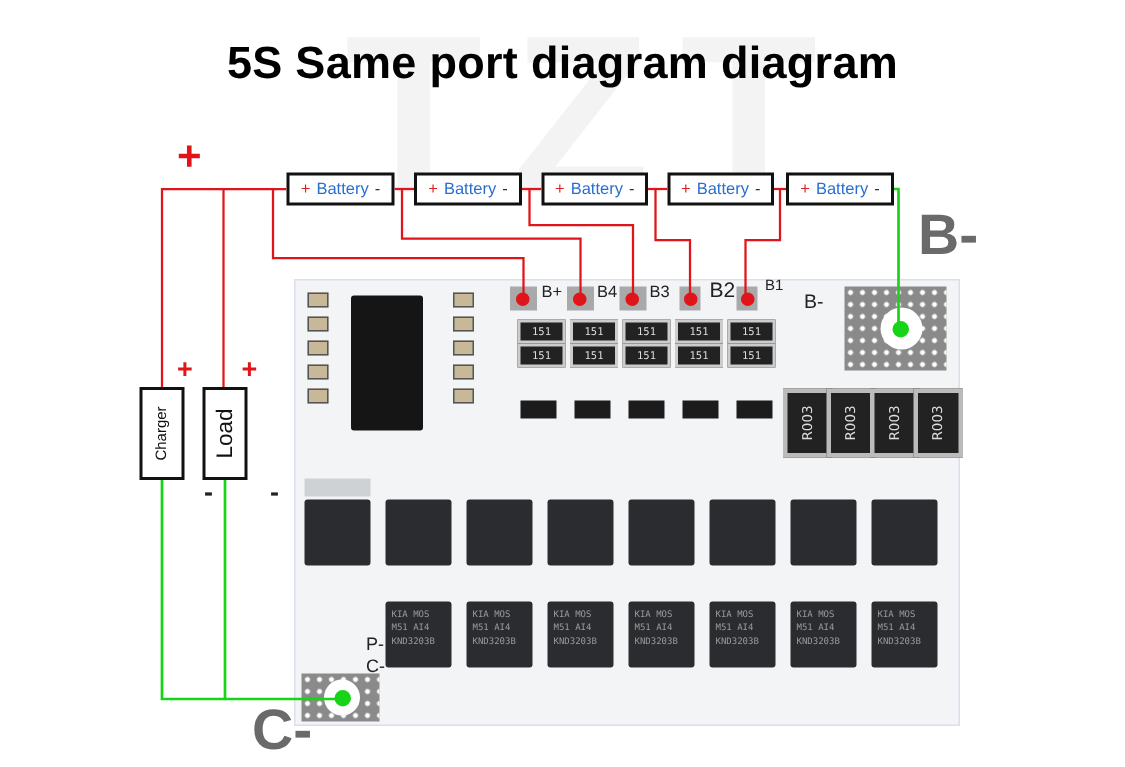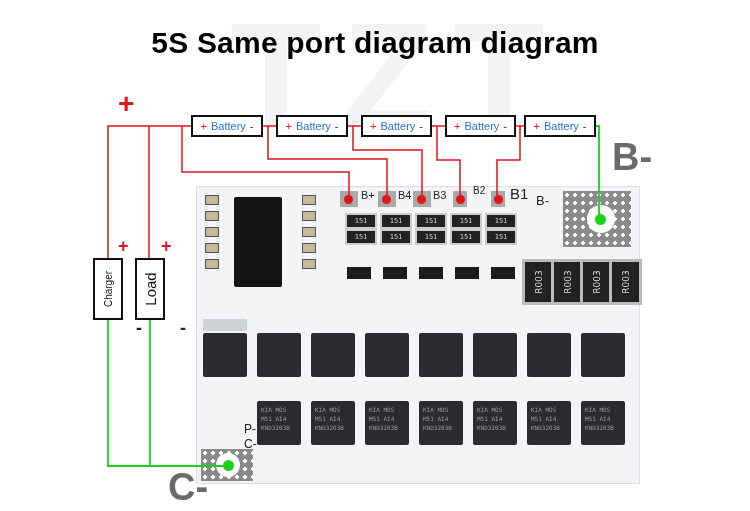--- a/index.html
+++ b/index.html
@@ -56,23 +56,23 @@
   <div class="smd" style="left:105px;top:56px;"></div>
   <div class="smd" style="left:105px;top:72px;"></div>
 
   <div class="pad" style="left:143px;top:4px;"></div>
   <div class="pad-label" style="left:164px;top:2px;">B+</div>
   <div class="pad" style="left:181px;top:4px;"></div>
   <div class="pad-label" style="left:201px;top:2px;">B4</div>
   <div class="pad" style="left:216px;top:4px;"></div>
   <div class="pad-label" style="left:236px;top:2px;">B3</div>
   <div class="pad" style="left:256px;top:4px;width:14px;"></div>
-  <div class="pad-label" style="left:276px;top:-2px;font-size:10px;">B2</div>
+  <div class="pad-label" style="left:276px;top:-2px;font-size:14px;">B2</div>
   <div class="pad" style="left:294px;top:4px;width:14px;"></div>
-  <div class="pad-label" style="left:313px;top:-2px;font-size:15px;">B1</div>
+  <div class="pad-label" style="left:313px;top:-2px;font-size:10px;">B1</div>
   <div class="pad-label" style="left:339px;top:6px;font-size:13px;">B-</div>
 
   <div class="dot-red" style="left:147px;top:8px;"></div>
   <div class="dot-red" style="left:185px;top:8px;"></div>
   <div class="dot-red" style="left:220px;top:8px;"></div>
   <div class="dot-red" style="left:259px;top:8px;"></div>
   <div class="dot-red" style="left:297px;top:8px;"></div>
 
   <div class="res151" style="left:148px;top:26px;">151</div>
   <div class="res151" style="left:148px;top:42px;">151</div>

